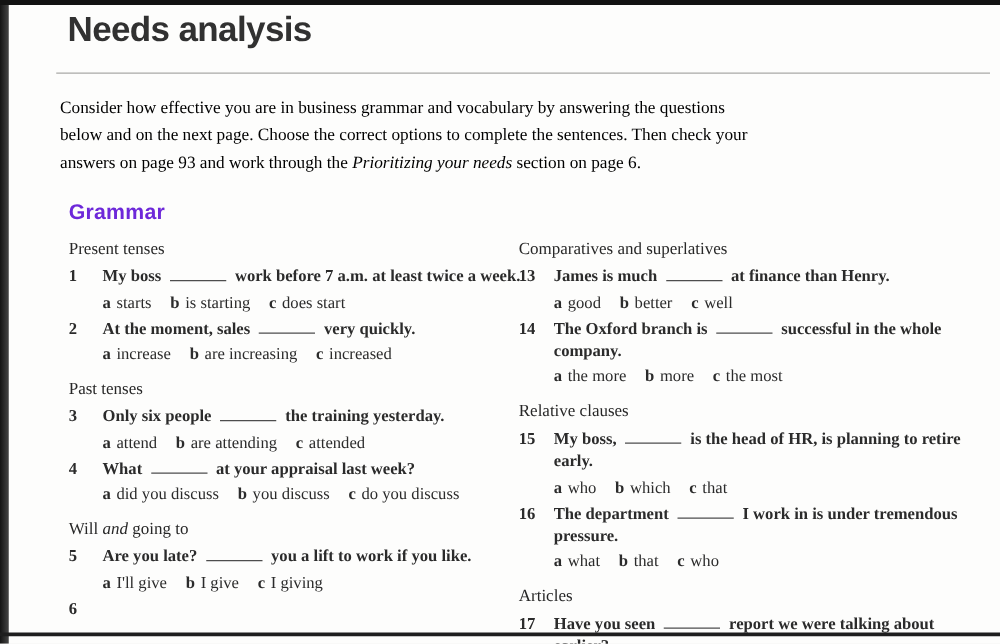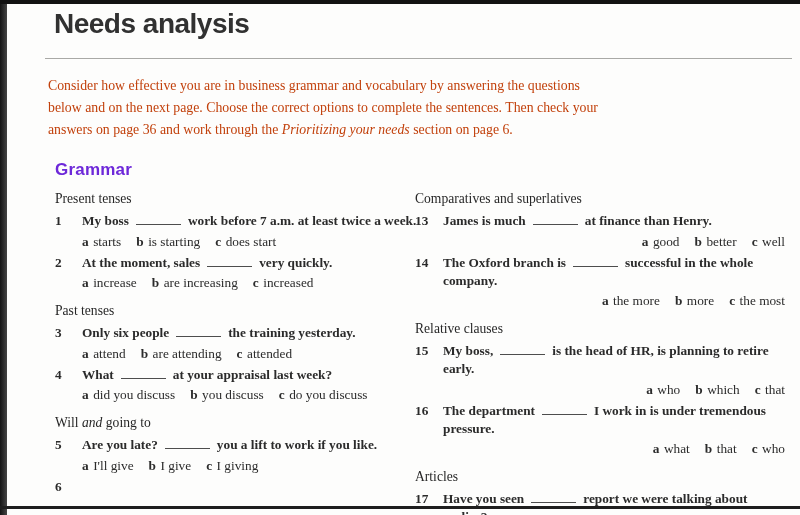--- a/index.html
+++ b/index.html
@@ -17,21 +17,21 @@
   .edge-bottom{ position:absolute; left:0; top:506px; width:800px; height:3px; background:#1e1e1e; z-index:5; }
 
   .title {
     position:absolute; left:54px; top:1px; height:46px; line-height:46px;
     font-family:"Liberation Sans","DejaVu Sans",sans-serif;
     font-weight:bold; font-size:28px; letter-spacing:-0.5px; color:#313131;
   }
   .title-rule { position:absolute; left:45px; top:58px; width:747px; height:1px; background:#a9a9a6; }
 
   .intro { position:absolute; left:48px; top:75px; width:660px;
-           font-size:13.8px; line-height:21.8px; color:#c2410c; }
+           font-size:13.8px; line-height:21.8px; color:#000000; }
   .intro i { font-style:italic; }
 
   .grammar-heading {
     position:absolute; left:55px; top:160px;
     font-family:"Liberation Sans","DejaVu Sans",sans-serif;
     font-weight:bold; font-size:17px; letter-spacing:0.2px; color:#6d28d9;
   }
 
   .col { position:absolute; top:190px; font-size:13.3px; }
   .col-left  { left:55px;  width:400px; }
@@ -49,38 +49,38 @@
   .col-right .qnum { width:28px; }
   .qtext { flex:0 1 auto;font-weight:bold; }
   .col-right .qtext { max-width:352px; }
   .q-art .qtext { max-width:330px; }
   .q-will-2 .qtext { max-width:348px; }
 
   .blank { display:inline-block; width:45px; height:0.55em;
            border-bottom:1.3px solid #4d4d4d; margin:0 7px; }
 
   .options { margin:0 0 3px 27px; line-height:18px; }
-  .col-right .options { margin-left:28px;text-align:right; }
+  .col-right .options { margin-left:28px; }
   .opt { margin-right:15px; white-space:nowrap; }
   .opt b { font-weight:bold; margin-right:4.5px; }
 </style>
 </head>
 <body>
 
 <div id="page">
   <div class="edge-left"></div>
   <div class="edge-top"></div>
 
   <h1 class="title">Needs analysis</h1>
   <div class="title-rule"></div>
 
   <div class="intro">
     <div>Consider how effective you are in business grammar and vocabulary by answering the questions</div>
     <div>below and on the next page. Choose the correct options to complete the sentences. Then check your</div>
-    <div><span>answers on page 36 and work through the </span><i>Prioritizing your needs</i><span> section on page 6.</span></div>
+    <div><span>answers on page 93 and work through the </span><i>Prioritizing your needs</i><span> section on page 6.</span></div>
   </div>
 
   <div class="grammar-heading">Grammar</div>
 
   <div class="col col-left">
 
     <div class="qsection">
       <div class="sec-heading">Present tenses</div>
 
       <div class="question">

